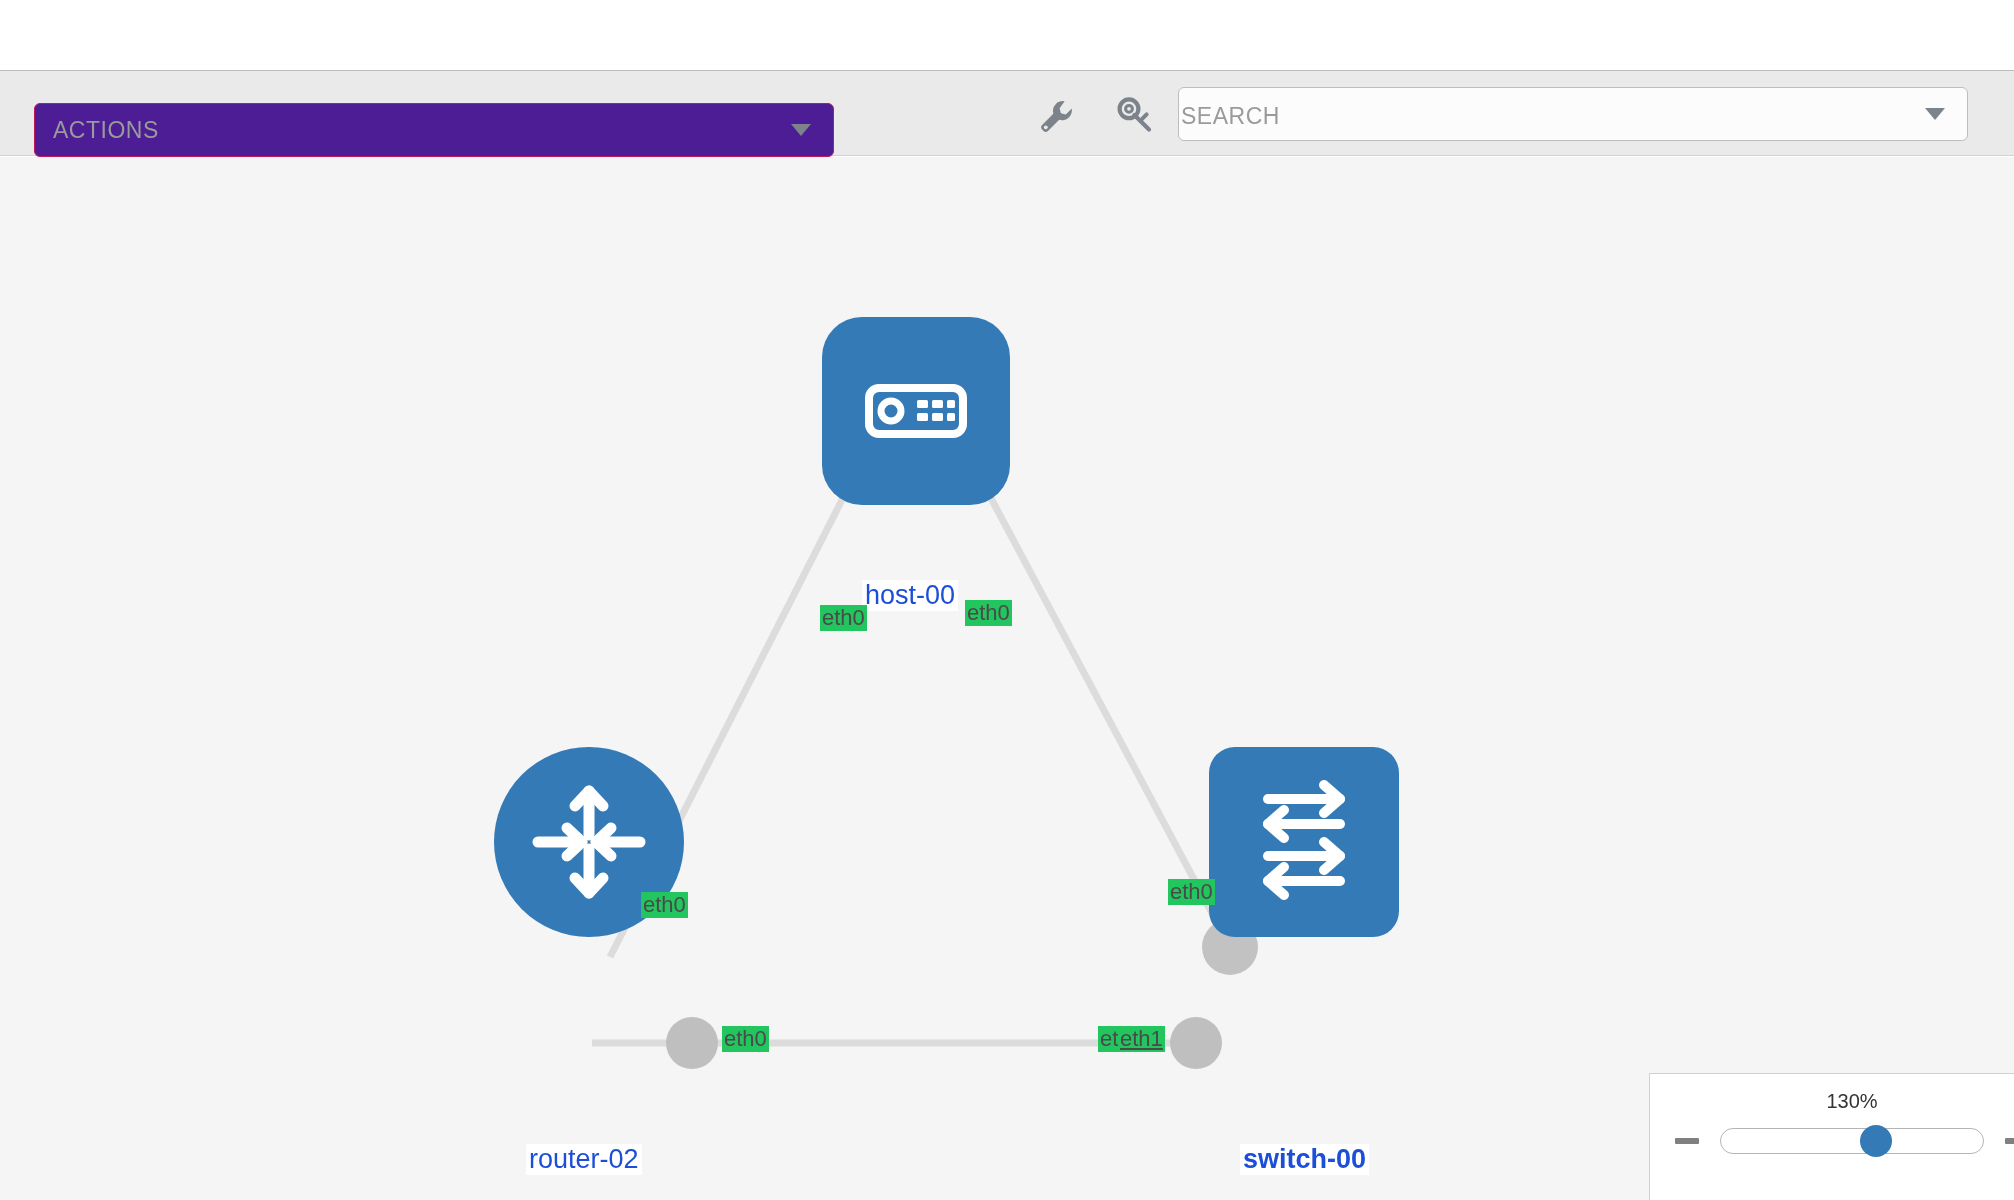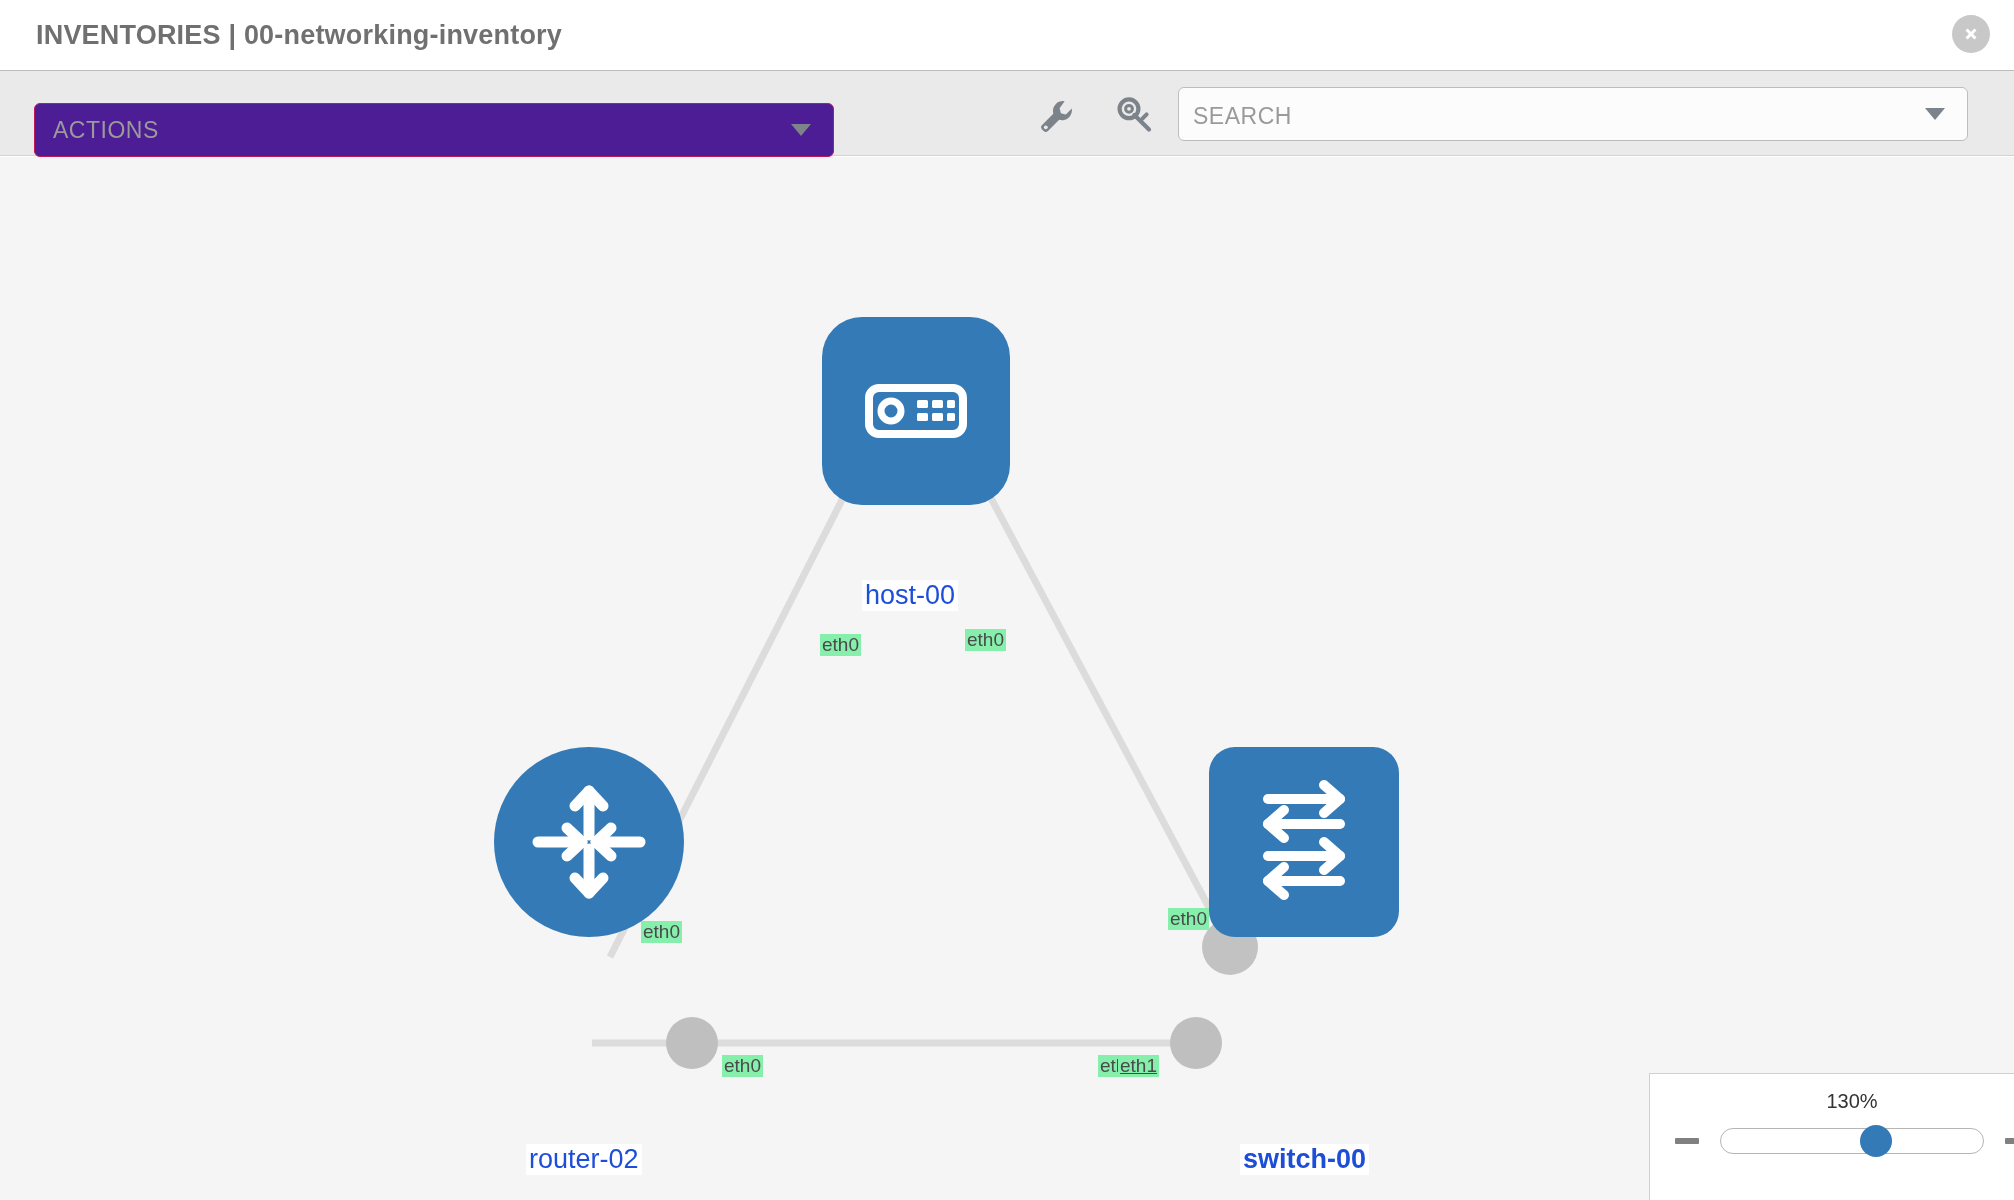--- a/index.html
+++ b/index.html
@@ -77,21 +77,21 @@
   }
   .tool-icon { cursor: pointer; display: block; line-height: 0; }
   .search-box {
     position: absolute; left: 1178px; top: 16px;
     width: 790px; height: 54px;
     background: #fcfcfc;
     border: 1px solid #bdbdbd;
     border-radius: 6px;
   }
   .search-box input {
-    position: absolute; left: 12px; top: 0;
+    position: absolute; left: 0; top: 0;
     width: 730px; height: 56px;
     border: none; outline: none; background: transparent;
     font-family: "Liberation Sans", sans-serif;
     font-size: 23px;
     color: #555;
   }
   .search-box input::placeholder { color: #9a9a9a; letter-spacing: .5px; }
 
   
   .canvas {
@@ -115,25 +115,24 @@
     white-space: nowrap;
     font-size: 27px;
     color: #1d4ed8;
     background: #ffffff;
     padding: 0 3px;
     text-align: center;
   }
   .iface-label {
     position: absolute;
     white-space: nowrap;
-    font-size: 19px;
+    font-size: 22px;
     color: #4a4a4a;
-    background: #86efac;
+    background: #22c55e;
     padding: 0 2px;
-    margin-top: 29px;
   }
 
   
   .zoom-widget {
     position: absolute; right: 0; bottom: 0;
     width: 365px; height: 127px;
     background: #ffffff;
     border-top: 1px solid #d0d0d0;
     border-left: 1px solid #d0d0d0;
   }
@@ -169,28 +168,20 @@
     position: absolute; top: 50%; transform: translate(-50%, -50%);
     width: 32px; height: 32px; border-radius: 50%;
     background: #337ab7; cursor: pointer;
   }
 </style>
 </head>
 <body>
 
 <div id="app">
 
-  <div class="header">
-    <div class="page-title">INVENTORIES | 00-networking-inventory</div>
-    <div class="close-btn">
-      <svg width="22" height="22" viewBox="0 0 22 22" aria-hidden="true">
-        <path d="M5.5 7.6 L7.6 5.5 L11 8.9 L14.4 5.5 L16.5 7.6 L13.1 11 L16.5 14.4 L14.4 16.5 L11 13.1 L7.6 16.5 L5.5 14.4 L8.9 11 Z" fill="#ffffff"></path>
-      </svg>
-    </div>
-  </div>
 
   <div class="toolbar">
 
     <div class="actions-select">
       <span class="label">ACTIONS</span>
       <span class="caret"></span>
     </div>
 
     <div class="tool-icons">
       <span class="tool-icon">

